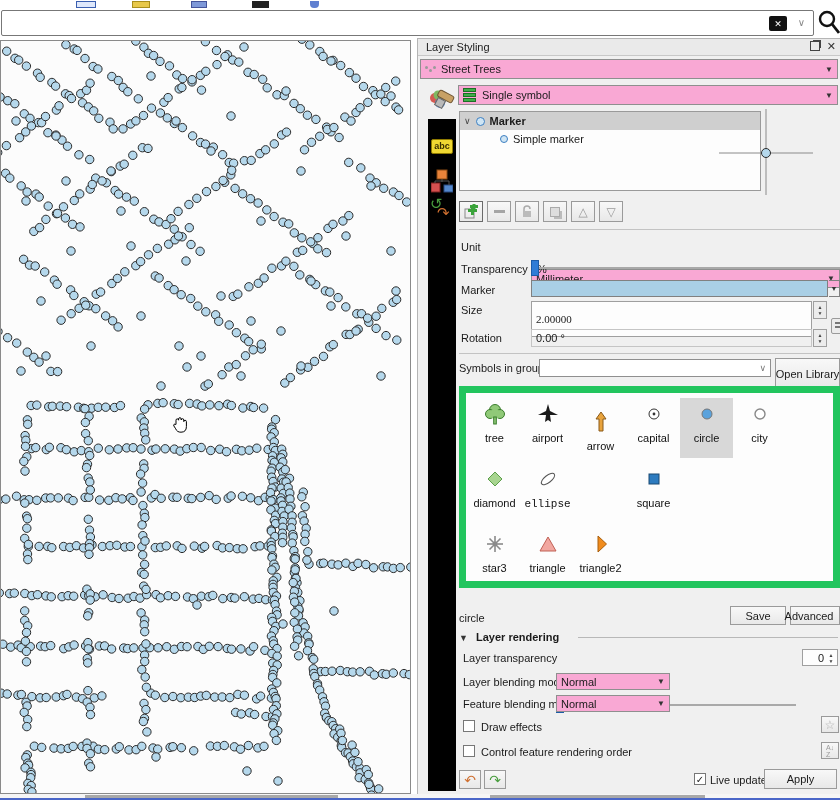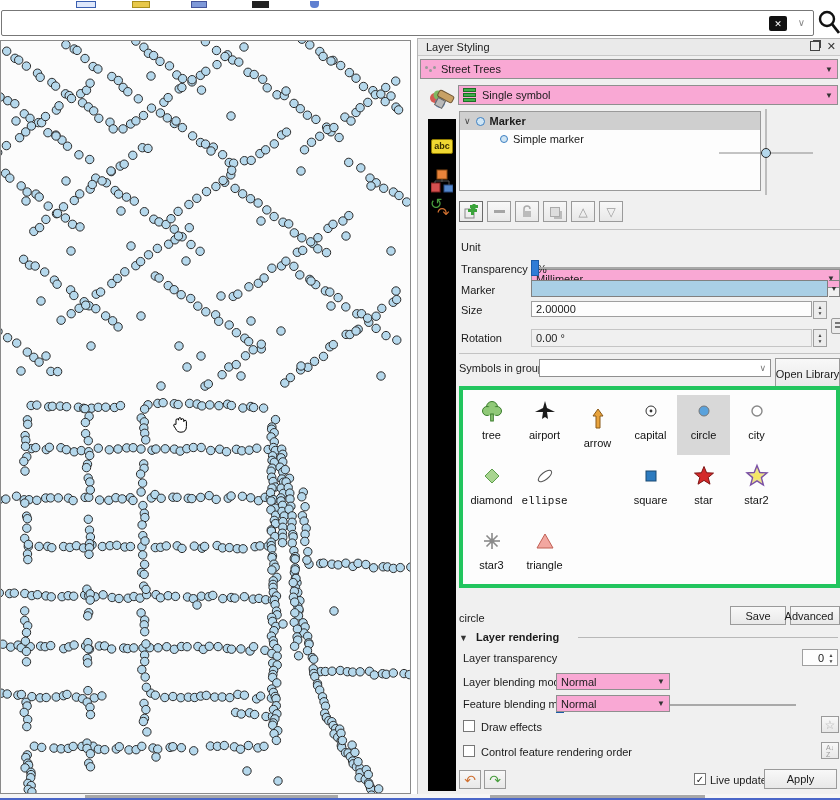--- a/index.html
+++ b/index.html
@@ -26,21 +26,21 @@
   .treebox { border:1px solid #9a9a9a; background:#fdfdfd; }
   .tree-header { background:#cfcfcf; height:18px; display:flex; align-items:center; gap:5px; padding:0 4px; }
   .tree-child { height:18px; display:flex; align-items:center; gap:5px; padding-left:40px; }
   .dot-ic { width:9px; height:9px; border-radius:50%; border:1.5px solid #3d7fc1; background:#cfe5f4; }
   .sep { height:1px; background:#c3c3c3; }
   .ovr { width:16px; height:16px; border:1px solid #9a9a9a; background:#ececec; border-radius:2px; position:relative; }
   .ovr:before { content:""; position:absolute; left:3px; top:3px; width:8px; height:2px; background:#777; box-shadow:0 4px 0 #777; }
   .ovr:after { content:""; position:absolute; right:1px; bottom:1px; border-left:4px solid transparent; border-top:4px solid #555; }
   .titlebar { background:#eaeaea; border-bottom:1px solid #c8c8c8; display:flex; align-items:center; padding:0 8px; }
   .panel-bg { background:#f0f0f0; border-left:1px solid #b5b5b5; border-top:1px solid #b5b5b5; }
-  .grid-area { border:4px solid #22c55e; }
+  .grid-area { border:7px solid #22c55e; }
 </style>
 </head>
 <body>
 <div id="root">
 
 <div class="abs" style="left:0;top:0;width:840px;height:9px;background:#fff;">
   <div class="abs" style="left:76;top:0;"></div>
   <div class="abs" style="left:76px;top:1px;width:20px;height:7px;border:1px solid #3a5fb0;background:#dfe8fb;"></div>
   <div class="abs" style="left:132px;top:1px;width:18px;height:7px;background:#e8c84a;border:1px solid #a98e1c;"></div>
   <div class="abs" style="left:191px;top:1px;width:16px;height:7px;background:#7e98d8;border:1px solid #44539a;"></div>
@@ -1149,21 +1149,21 @@
   <div class="slider abs" style="left:113px;top:221px;right:2px;height:16px;">
     <div class="groove"></div>
     <div class="handle" style="left:0;"></div>
   </div>
 
   <span class="label abs" style="left:43px;top:245px;">Marker</span>
   <div class="abs" style="left:113px;top:241px;right:12px;height:17px;border:1px solid #808080;background:#a9cfe5;"></div>
   <div class="abs" style="right:0;top:241px;width:11px;height:17px;border:1px solid #808080;border-left:none;display:flex;align-items:center;justify-content:center;font-size:7px;color:#333;">▼</div>
 
   <span class="label abs" style="left:43px;top:265px;">Size</span>
-  <div class="field abs" style="left:113px;top:262px;width:281px;height:16px;">
+  <div class="field abs" style="left:113px;top:262px;width:281px;height:36px;font-family:Liberation Serif, serif;">
     <span>2.00000</span>
   </div>
   <div class="spin abs" style="left:395px;top:262px;height:18px;">
         <span>▲</span>
         <span>▼</span>
       </div>
   <div class="ovr abs" style="left:413px;top:263px;"></div>
 
   <span class="label abs" style="left:43px;top:293px;">Rotation</span>
   <div class="field abs" style="left:113px;top:290px;width:281px;height:18px;border-color:#c5c5c5;background:transparent;">
@@ -1211,39 +1211,35 @@
           </svg><span class="lbl">city</span></div>
         <div class="sym-cell" style="left: 2px; top: 70px;"><svg class="ic" viewBox="0 0 26 26">
             <polygon points="13,6 20,13 13,20 6,13" fill="#a8d590" stroke="#5c9e4a" stroke-width="1"></polygon>
           </svg><span class="lbl">diamond</span></div>
         <div class="sym-cell" style="left: 55px; top: 70px; font-family: Liberation Mono, monospace;"><svg class="ic" viewBox="0 0 26 26">
             <ellipse cx="13" cy="13" rx="8" ry="3.5" transform="rotate(-38 13 13)" fill="#fff" stroke="#555"></ellipse>
           </svg><span class="lbl">ellipse</span></div>
         <div class="sym-cell" style="left: 161px; top: 70px;"><svg class="ic" viewBox="0 0 26 26">
             <rect x="8" y="8" width="10" height="10" fill="#2d7bbf" stroke="#1a4a73" stroke-width="1"></rect>
           </svg><span class="lbl">square</span></div>
-        <div class="sym-cell" style="left: 214px; top: 70px;"><svg class="ic" viewBox="0 0 26 26">
-            <polygon points="13,3.5 15.6,9.8 22.5,10.1 17.2,14.5 19,21.2 13,17.4 7,21.2 8.8,14.5 3.5,10.1 10.4,9.8" fill="#d42a2a" stroke="#7d1414" stroke-width="1"></polygon>
-          </svg><span class="lbl">star</span></div>
-        <div class="sym-cell" style="left: 267px; top: 70px;"><svg class="ic" viewBox="0 0 26 26">
-            <polygon points="13,2.5 15.8,9.5 23,9.8 17.4,14.6 19.4,22 13,17.8 6.6,22 8.6,14.6 3,9.8 10.2,9.5" fill="#ece28a" stroke="#7a50a5" stroke-width="1.4"></polygon>
-            <circle cx="13" cy="13" r="3.5" fill="#f5e663"></circle>
-          </svg><span class="lbl">star2</span></div>
         <div class="sym-cell" style="left: 2px; top: 135px;"><svg class="ic" viewBox="0 0 26 26">
             <g stroke="#8a8a8a" stroke-width="1.6">
               <line x1="13" y1="5" x2="13" y2="21"></line>
               <line x1="5" y1="13" x2="21" y2="13"></line>
               <line x1="7.5" y1="7.5" x2="18.5" y2="18.5"></line>
               <line x1="18.5" y1="7.5" x2="7.5" y2="18.5"></line>
             </g>
             <circle cx="13" cy="13" r="2.4" fill="#8a8a8a"></circle>
           </svg><span class="lbl">star3</span></div>
         <div class="sym-cell" style="left: 55px; top: 135px;"><svg class="ic" viewBox="0 0 26 26">
             <polygon points="13,6 21,20 5,20" fill="#f2a7a0" stroke="#c06055" stroke-width="1"></polygon>
           </svg><span class="lbl">triangle</span></div>
+        <div class="sym-cell" style="left: 108px; top: 135px;"><svg class="ic" viewBox="0 0 26 26">
+            <polygon points="10,5 18.5,13 10,21" fill="#f08c1e" stroke="#a85e0c" stroke-width="1"></polygon>
+          </svg><span class="lbl">triangle2</span></div>
       </div>
 
   <span class="label abs" style="left:41px;top:573px;">circle</span>
   <div class="btn abs" style="left:312px;top:567px;width:56px;height:19px;">
         <span>Save</span>
       </div>
   <div class="btn abs" style="left:372px;top:567px;right:0;height:19px;gap:5px;">
     <span>Advanced</span>
         <span style="font-size:7px;">▼</span>
   </div>

